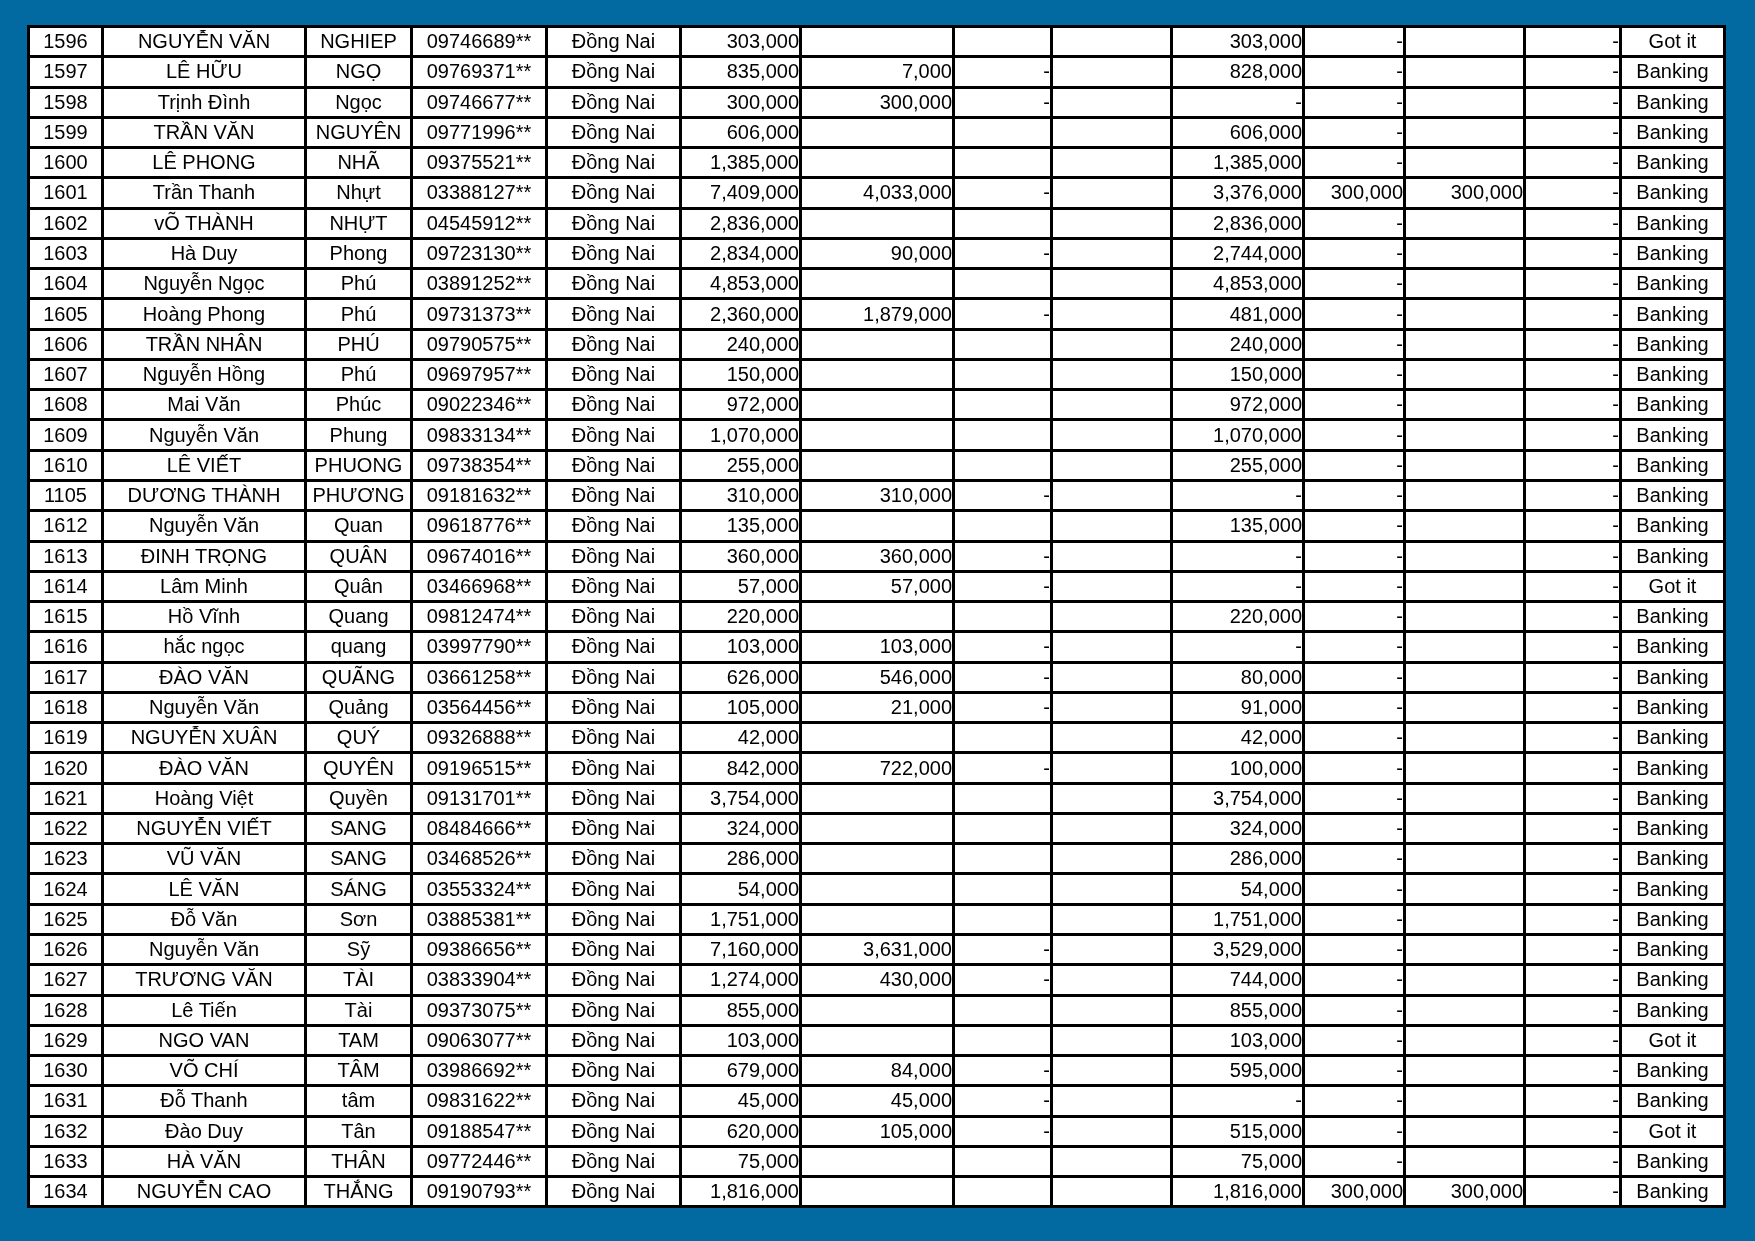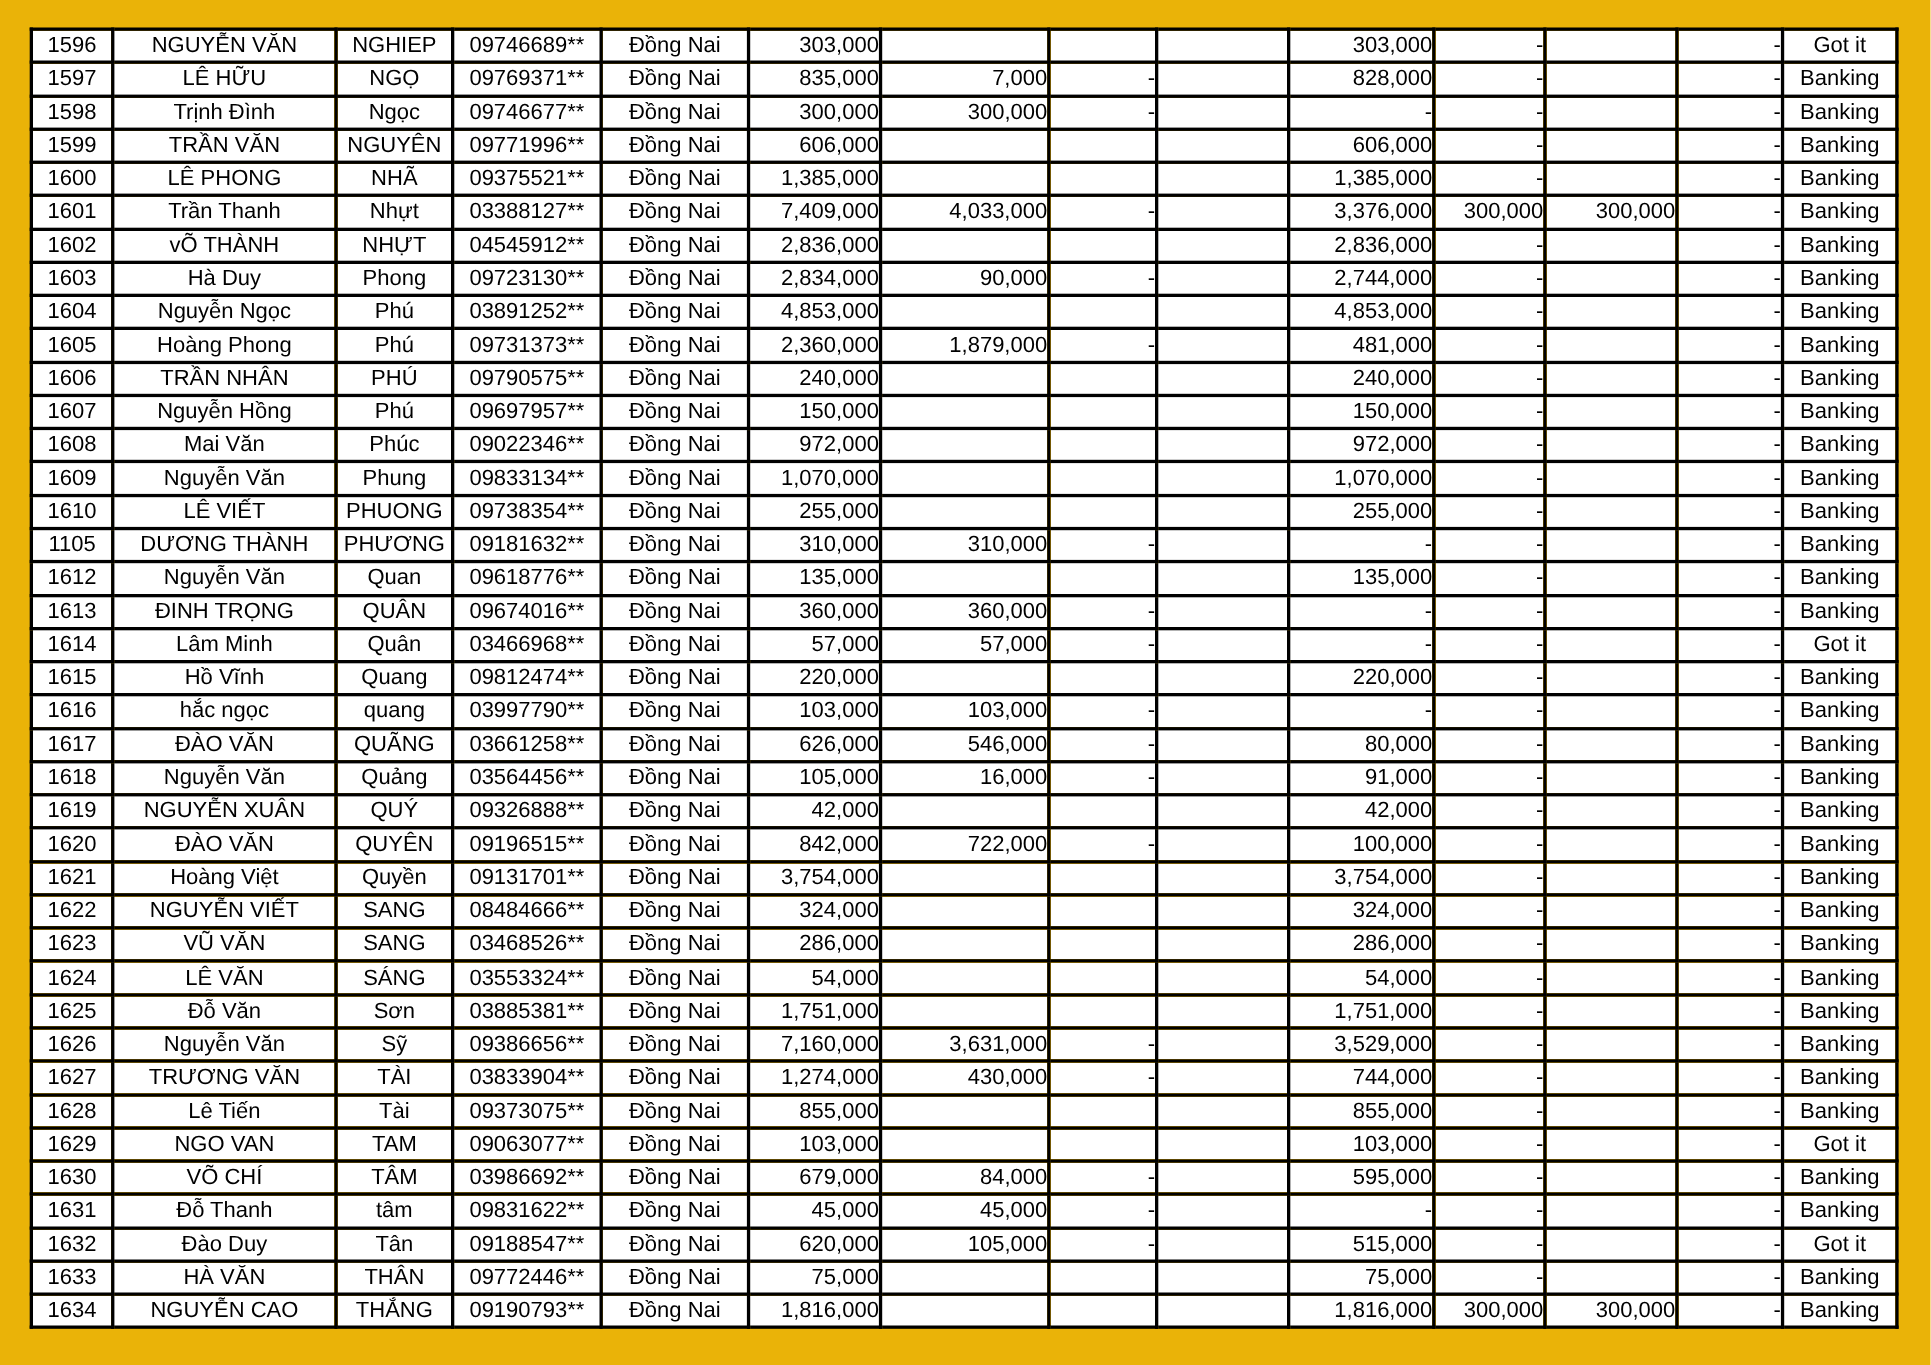--- a/index.html
+++ b/index.html
@@ -4,21 +4,21 @@
 <style>
   html, body {
     margin: 0;
     padding: 0;
     background: #ffffff;
   }
   .sheet {
     position: relative;
     width: 1755px;
     height: 1241px;
-    background: #eab308;
+    background: #0369a1;
     overflow: hidden;
   }
   table.grid {
     position: absolute;
     left: 27px;
     top: 25px;
     width: 1696px;
     height: 1181px;
     border-collapse: collapse;
     table-layout: fixed;
@@ -412,21 +412,21 @@
           <td class="align-dash">-</td>
           <td class="align-center">Banking</td>
         </tr>
         <tr style="height: 30.28px;">
           <td class="align-center">1618</td>
           <td class="align-center">Nguyễn Văn</td>
           <td class="align-center">Quảng</td>
           <td class="align-center">03564456**</td>
           <td class="align-center">Đồng Nai</td>
           <td class="align-right">105,000</td>
-          <td class="align-right">16,000</td>
+          <td class="align-right">21,000</td>
           <td class="align-dash">-</td>
           <td class="align-right"></td>
           <td class="align-right">91,000</td>
           <td class="align-dash">-</td>
           <td class="align-right"></td>
           <td class="align-dash">-</td>
           <td class="align-center">Banking</td>
         </tr>
         <tr style="height: 30.28px; margin-left: 31px;">
           <td class="align-center">1619</td>

